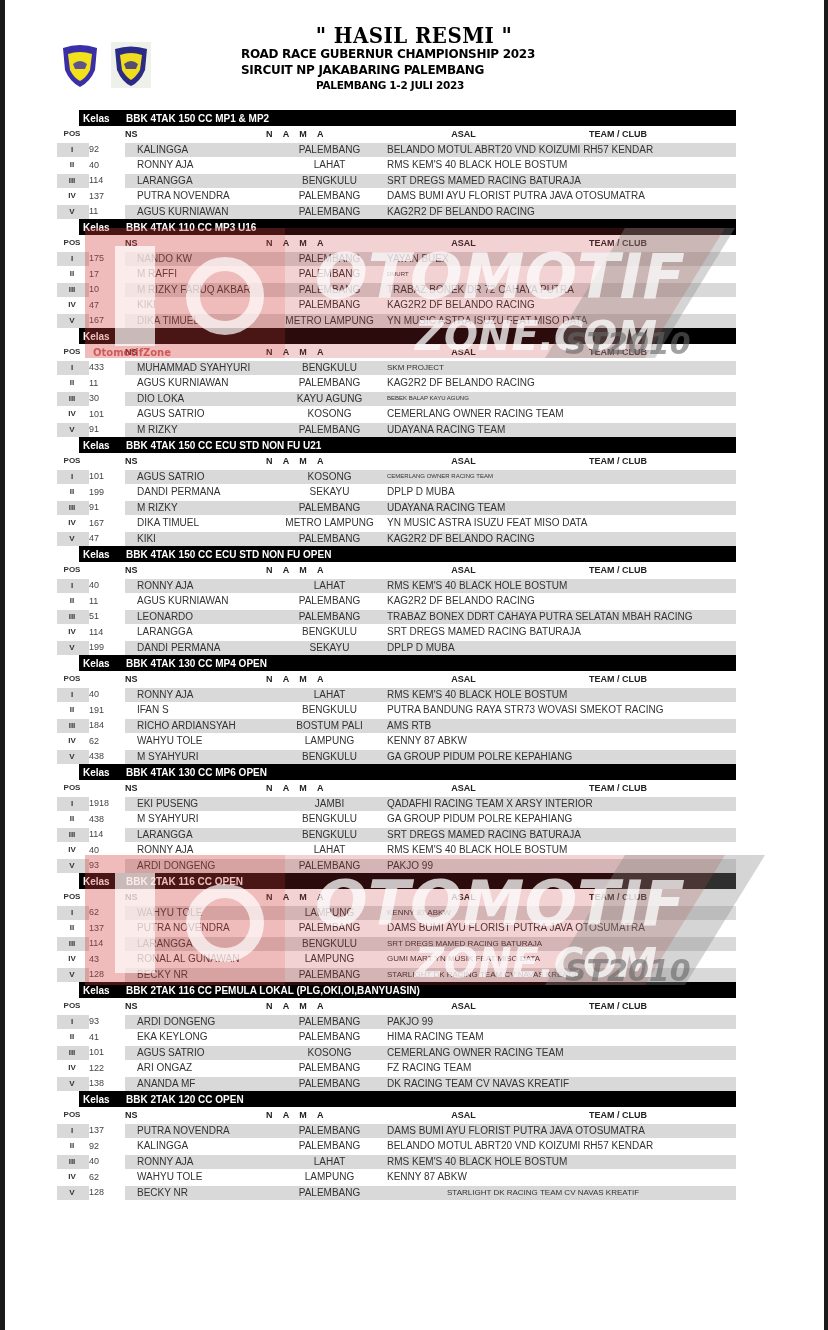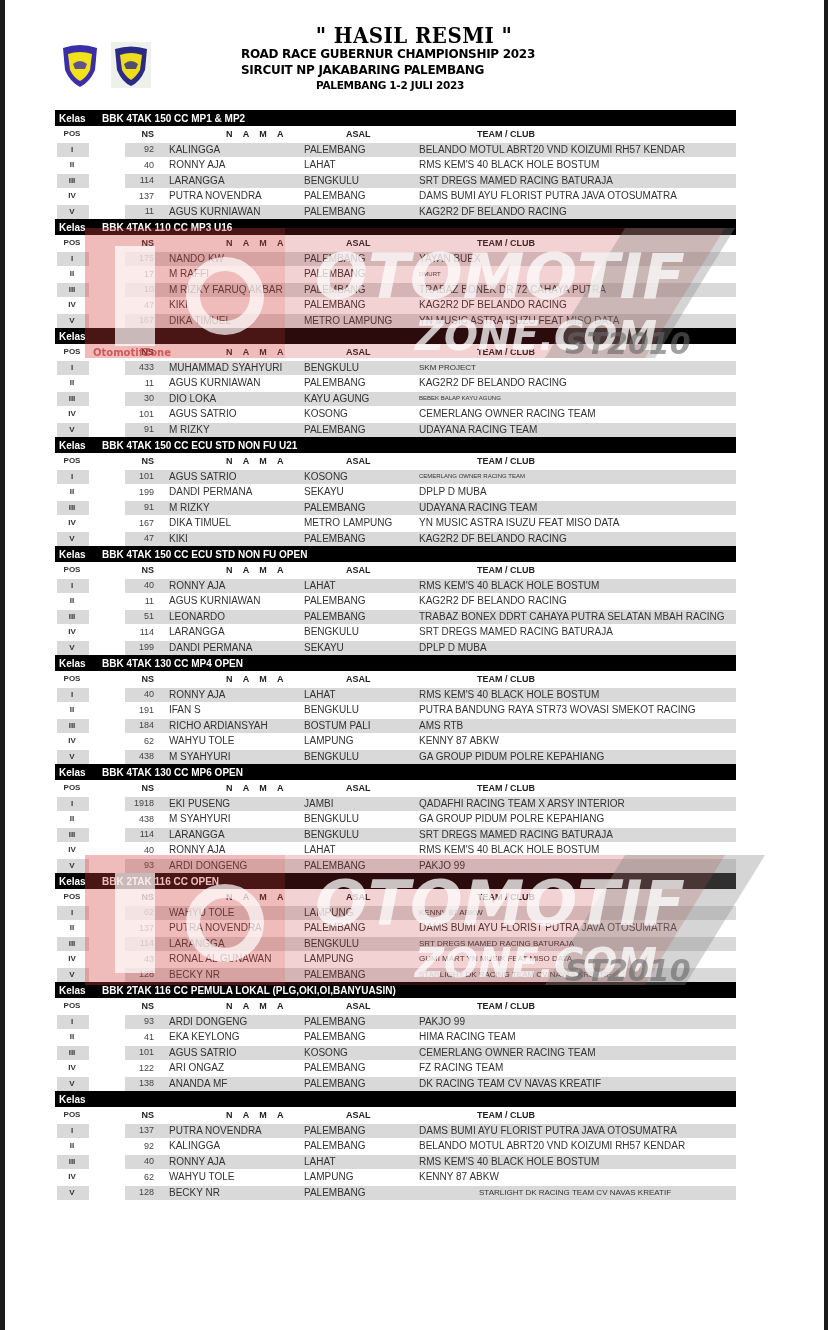--- a/index.html
+++ b/index.html
@@ -25,33 +25,33 @@
       font-size: 12px; color: #000; letter-spacing: -0.3px; white-space: nowrap;
     }
     .sub1 { left: 241px; top: 47px; }
     .sub2 { left: 241px; top: 63px; }
     .sub3 { left: 316px; top: 79px; font-size: 10.5px; }
 
     .table { position: absolute; left: 55px; top: 110px; width: 681px; }
     .section { position: relative; }
     .kelas-bar {
       height: 16px; background: #000; color: #fff; font-size: 10px; font-weight: bold;
-      display: flex; align-items: center; margin-top: 0;
+      display: flex; align-items: center; margin-top: 0; margin-left: 24px;
     }
     .kelas-bar .k-label { width: 47px; padding-left: 4px; box-sizing: border-box; }
     .kelas-bar .k-name { flex: 1; }
     .hdr-row, .row {
       height: 15.5px; display: flex; align-items: center; font-size: 10px; color: #333;
       position: relative;
     }
-    .hdr-row { font-weight: bold; font-size: 9px; color: #222; }
+    .hdr-row { font-weight: bold; font-size: 9px; color: #222; gap: 36px; }
     .c-pos { width: 34px; text-align: center; }
-    .c-ns { width: 33px; text-align: right; margin-left: 32px; }
+    .c-ns { width: 33px; text-align: left; }
     .c-nama { width: 150px; padding-left: 15px; box-sizing: border-box; }
-    .c-asal { width: 115px; }
+    .c-asal { width: 115px; text-align: center; }
     .c-team { flex: 1; }
     .hdr-row .c-nama { padding-left: 72px; letter-spacing: 4px; }
     .hdr-row .c-asal { padding-left: 42px; box-sizing: border-box; width: 125px; }
     .hdr-row .c-team { padding-left: 48px; }
     .row .c-asal { padding-left: 0px; width: 115px; }
     .row .c-team { padding-left: 0; }
     .row .pos-bg { position: absolute; left: 2px; top: 1px; width: 32px; height: 14px; }
     .row .main-bg { position: absolute; left: 70px; top: 1px; right: 0; height: 14px; }
     .row.alt .pos-bg, .row.alt .main-bg { background: #d9d9d9; }
     .row > span { position: relative; z-index: 1; }
@@ -611,20 +611,21 @@
         <span class="c-pos">V</span>
         <span class="c-ns">138</span>
         <span class="c-nama">ANANDA MF</span>
         <span class="c-asal">PALEMBANG</span>
         <span class="c-team">DK RACING TEAM CV NAVAS KREATIF</span>
       </div>
     </div>
     <div class="section">
       <div class="kelas-bar">
         <span class="k-label">Kelas</span>
+        <span class="k-name">BBK 2TAK 120 CC OPEN</span>
       </div>
       <div class="hdr-row">
         <span class="c-pos">POS</span>
         <span class="c-ns">NS</span>
         <span class="c-nama">N A M A</span>
         <span class="c-asal">ASAL</span>
         <span class="c-team">TEAM / CLUB</span>
       </div>
       <div class="row alt">
         <div class="pos-bg"></div>

